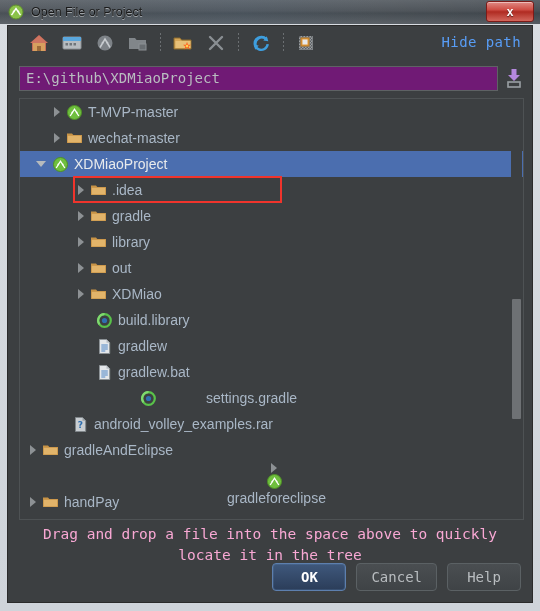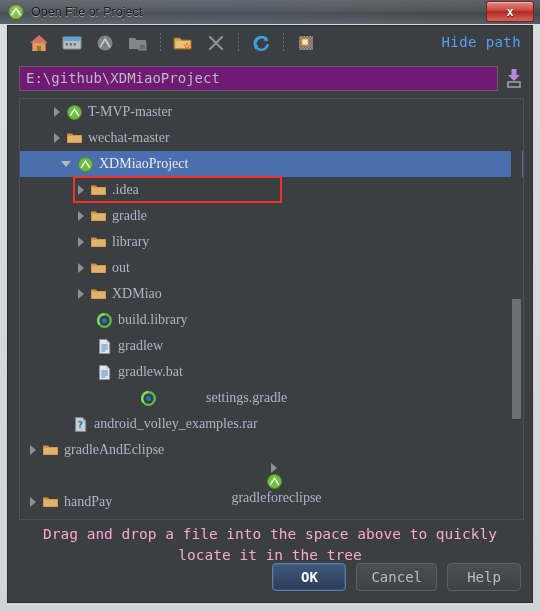--- a/index.html
+++ b/index.html
@@ -89,21 +89,21 @@
   .arrow {
     width:0;height:0;margin-right:6px;
     border-left:6px solid #8d9194; border-top:5px solid transparent; border-bottom:5px solid transparent;
   }
   .arrow.open {
     border-left:5px solid transparent;border-right:5px solid transparent;
     border-top:6px solid #b6babd; border-bottom:0;
   }
   .arrow.none { border:0; width:12px; height:0; margin-right:6px;}
   .ico { width:17px; height:17px; margin-right:5px; flex:0 0 auto; position:relative;}
-  .lbl { font-size:14px; color:#a9b7c6; font-family:Liberation Serif, serif; letter-spacing:0px;}
+  .lbl { font-size:14px; color:#a9b7c6; font-family:Liberation Sans, sans-serif; letter-spacing:0px;}
   .row.sel .lbl { color:#e8eaec; }
   #red-box {
     position:absolute; left:53px; top:77px; width:209px; height:27px;
     border:2px solid #f0342c; pointer-events:none; z-index:9;
   }
 
   
   #vscroll { position:absolute; right:1px; top:1px; width:11px; bottom:1px; background:#3c3f41; }
   #vthumb { position:absolute; left:1px; top:199px; width:9px; height:120px; background:#6e7174; border-radius:1px;}
 
@@ -271,21 +271,21 @@
             <div class="row" style="padding-left: 34px;">
               <span class="arrow "></span>
               <span class="ico">
                 <svg width="17" height="17" viewBox="0 0 17 17">
                   <path d="M1 3.5 h5 l1.3 1.6 H16 v8 H1 Z" fill="#c79346"></path>
                   <path d="M1.8 5.8 h13.4 v6.6 H1.8 Z" fill="#e2b46a"></path>
                 </svg>
               </span>
               <span class="lbl">wechat-master</span>
             </div>
-            <div class="row sel" style="padding-left: 41px; text-align: right;">
+            <div class="row sel" style="padding-left: 16px; text-align: right;">
               <span class="arrow open"></span>
               <span class="ico">
                 <svg width="17" height="17" viewBox="0 0 17 17">
                   <circle cx="8.5" cy="8.5" r="7" fill="#6fbf3e"></circle>
                   <circle cx="8.5" cy="8.5" r="7" fill="none" stroke="#4e8f26"></circle>
                   <path d="M4.2 12 L8.5 5.2 L12.8 12" fill="none" stroke="#ffffff" stroke-width="1.3"></path>
                   <circle cx="6.3" cy="8.4" r="0.85" fill="#ffffff"></circle>
                   <circle cx="10.7" cy="8.4" r="0.85" fill="#ffffff"></circle>
                 </svg>
               </span>

